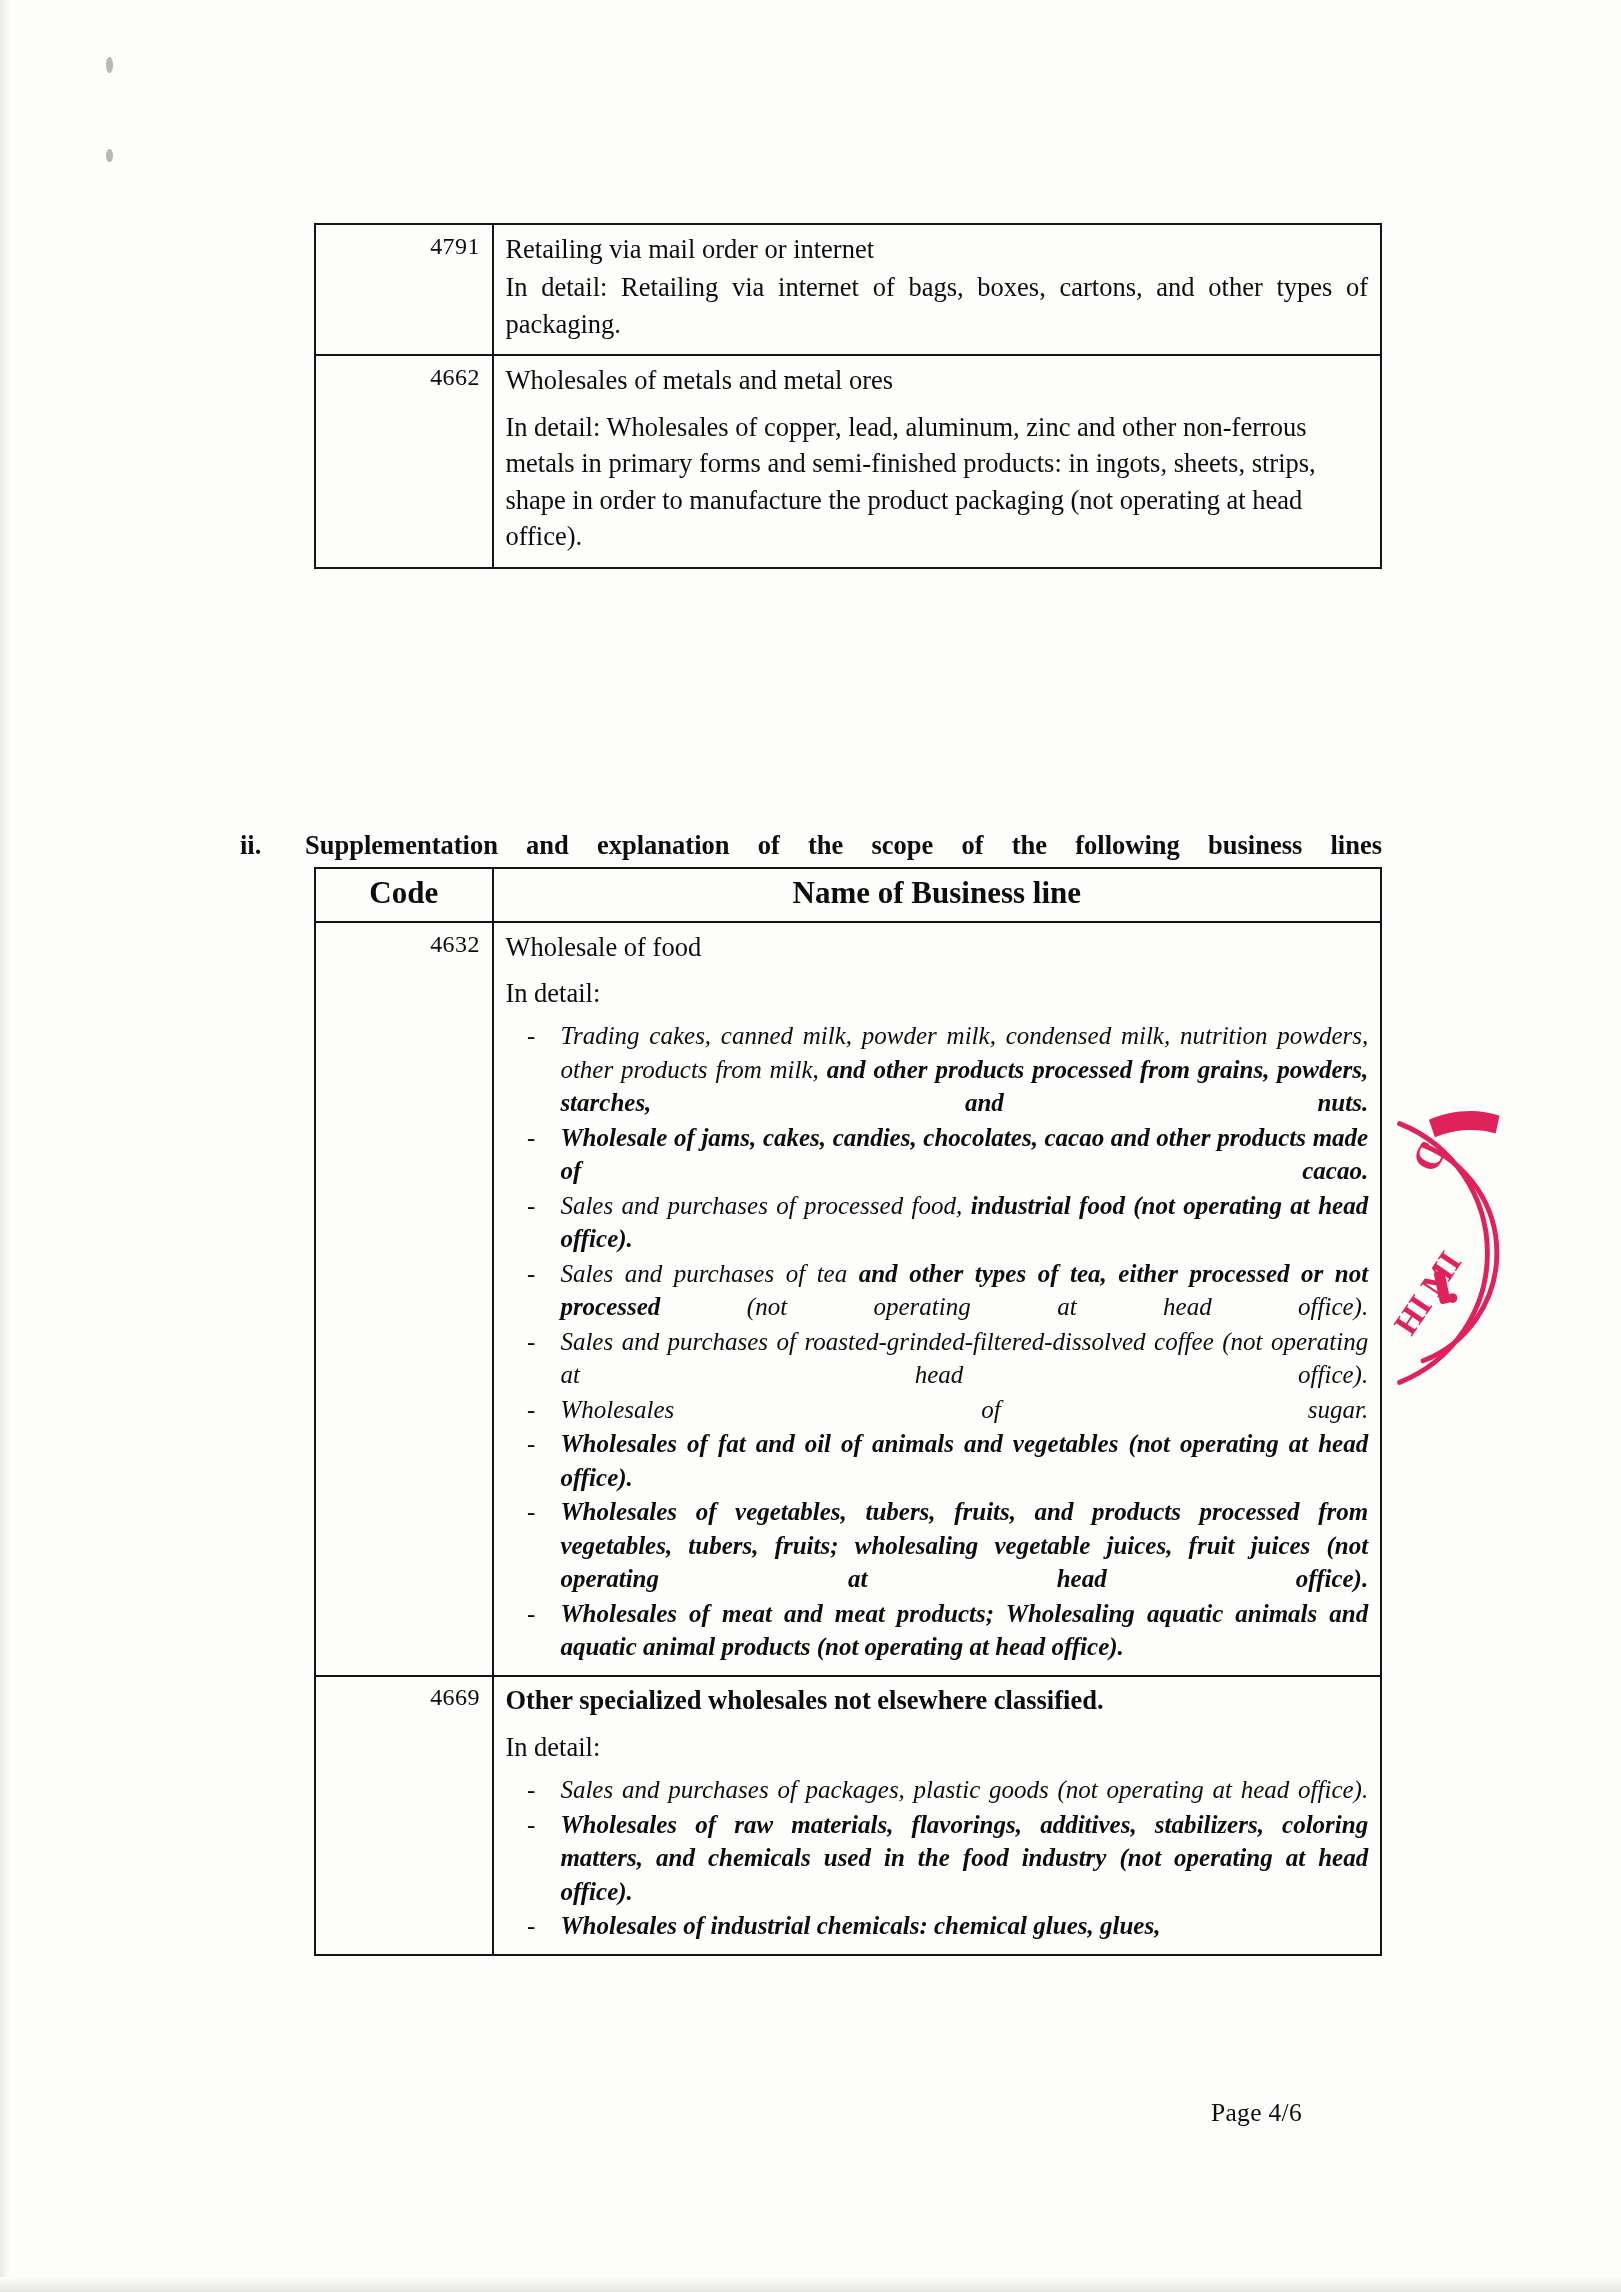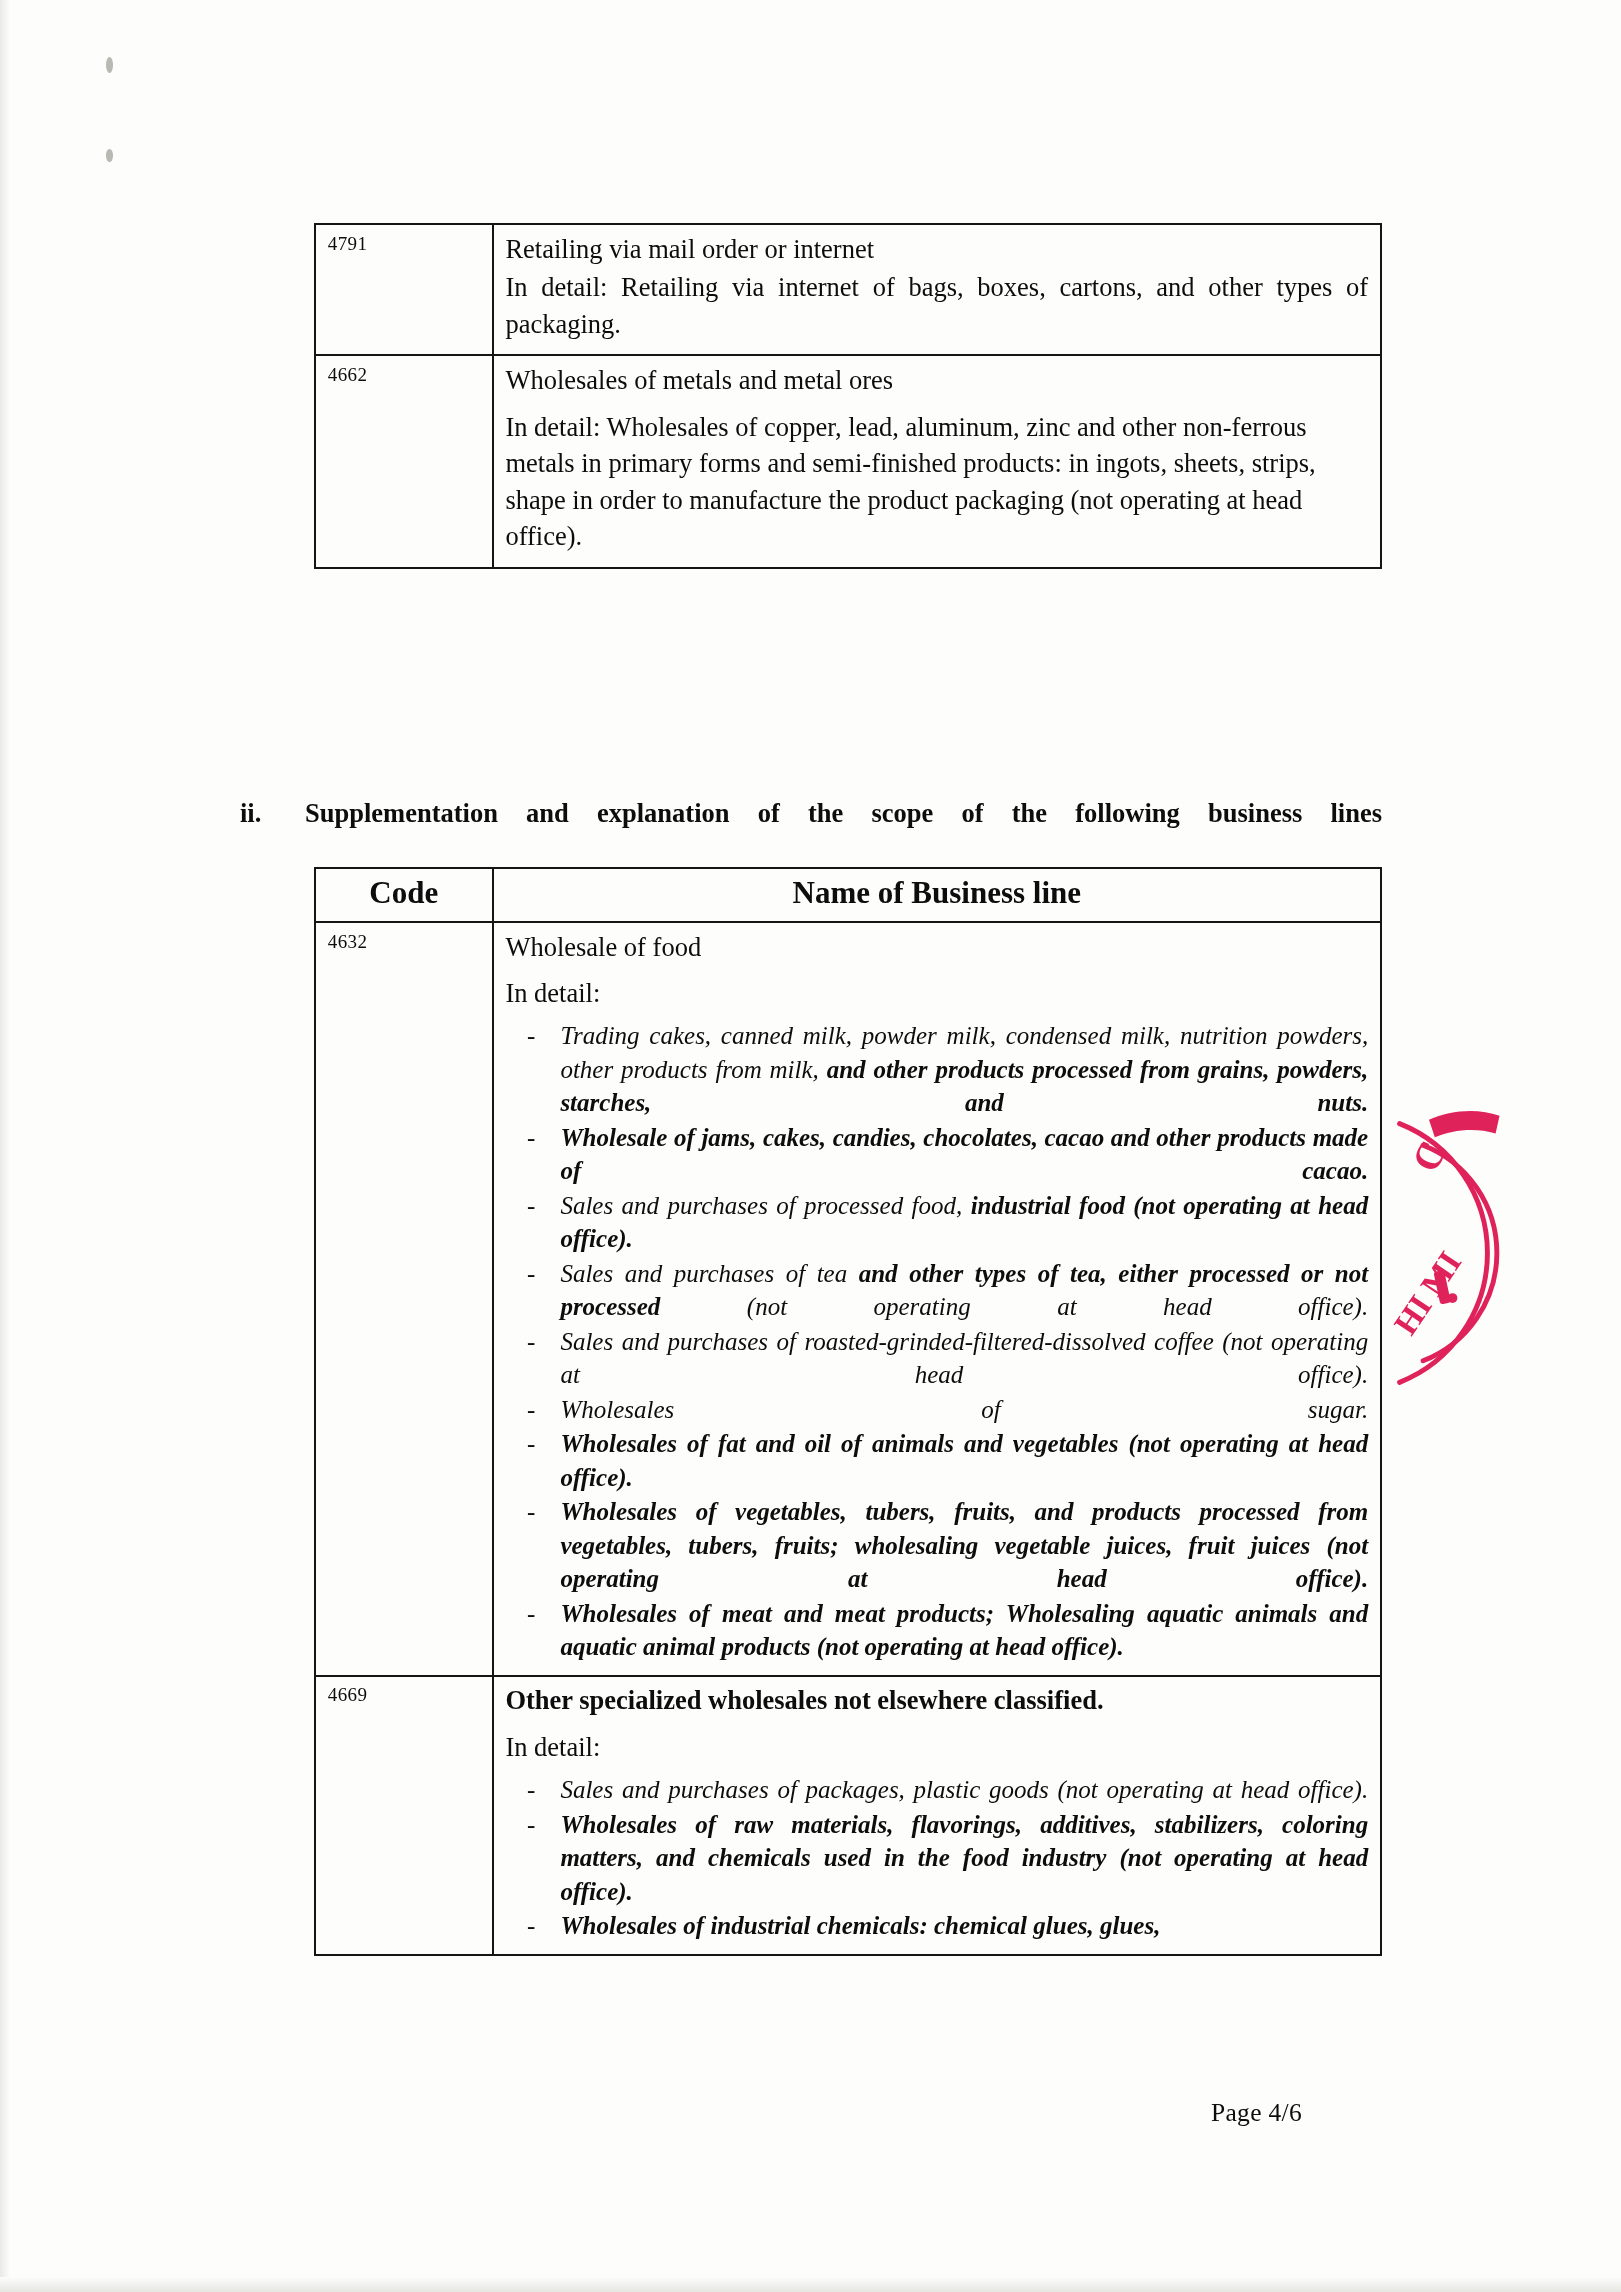--- a/index.html
+++ b/index.html
@@ -54,23 +54,23 @@
     table-layout: fixed;
     width: 1068px;
   }
   table.doc-table td, table.doc-table th {
     border: 2px solid #151515;
     vertical-align: top;
     padding: 5.9px 11.8px 9.8px 11.8px;
   }
   td.code-cell {
     width: 152px;
-    text-align: left;
+    text-align: right;
     vertical-align: middle;
-    font-size: 19px;
+    font-size: 24px;
     line-height: 1.32;
     letter-spacing: 0.4px;
   }
   td.desc-cell {
     font-size: 26.5px;
     line-height: 1.38;
   }
   th.hdr {
     text-align: center;
     font-weight: bold;
@@ -200,21 +200,21 @@
           <td class="code-cell">4662</td>
           <td class="desc-cell">
             <span class="ln" style="margin-bottom:9.8px;">Wholesales of metals and metal ores</span>
             <span class="ln">In detail: Wholesales of copper, lead, aluminum, zinc and other non-ferrous metals in primary forms and semi-finished products: in ingots, sheets, strips, shape in order to manufacture the product packaging (not operating at head office).</span>
           </td>
         </tr>
       </tbody>
     </table>
   </div>
 
-  <div class="section" style="top:796px;">
+  <div class="section" style="top:828px;">
     <div class="sec-row">
       <div class="sec-marker">ii.</div>
       <div class="sec-body">
         <span class="sec-title">Supplementation and explanation of the scope of the following business lines</span>
       </div>
     </div>
   </div>
 
   <div style="position:absolute; left:314px; top:867px;">
     <table class="doc-table">

